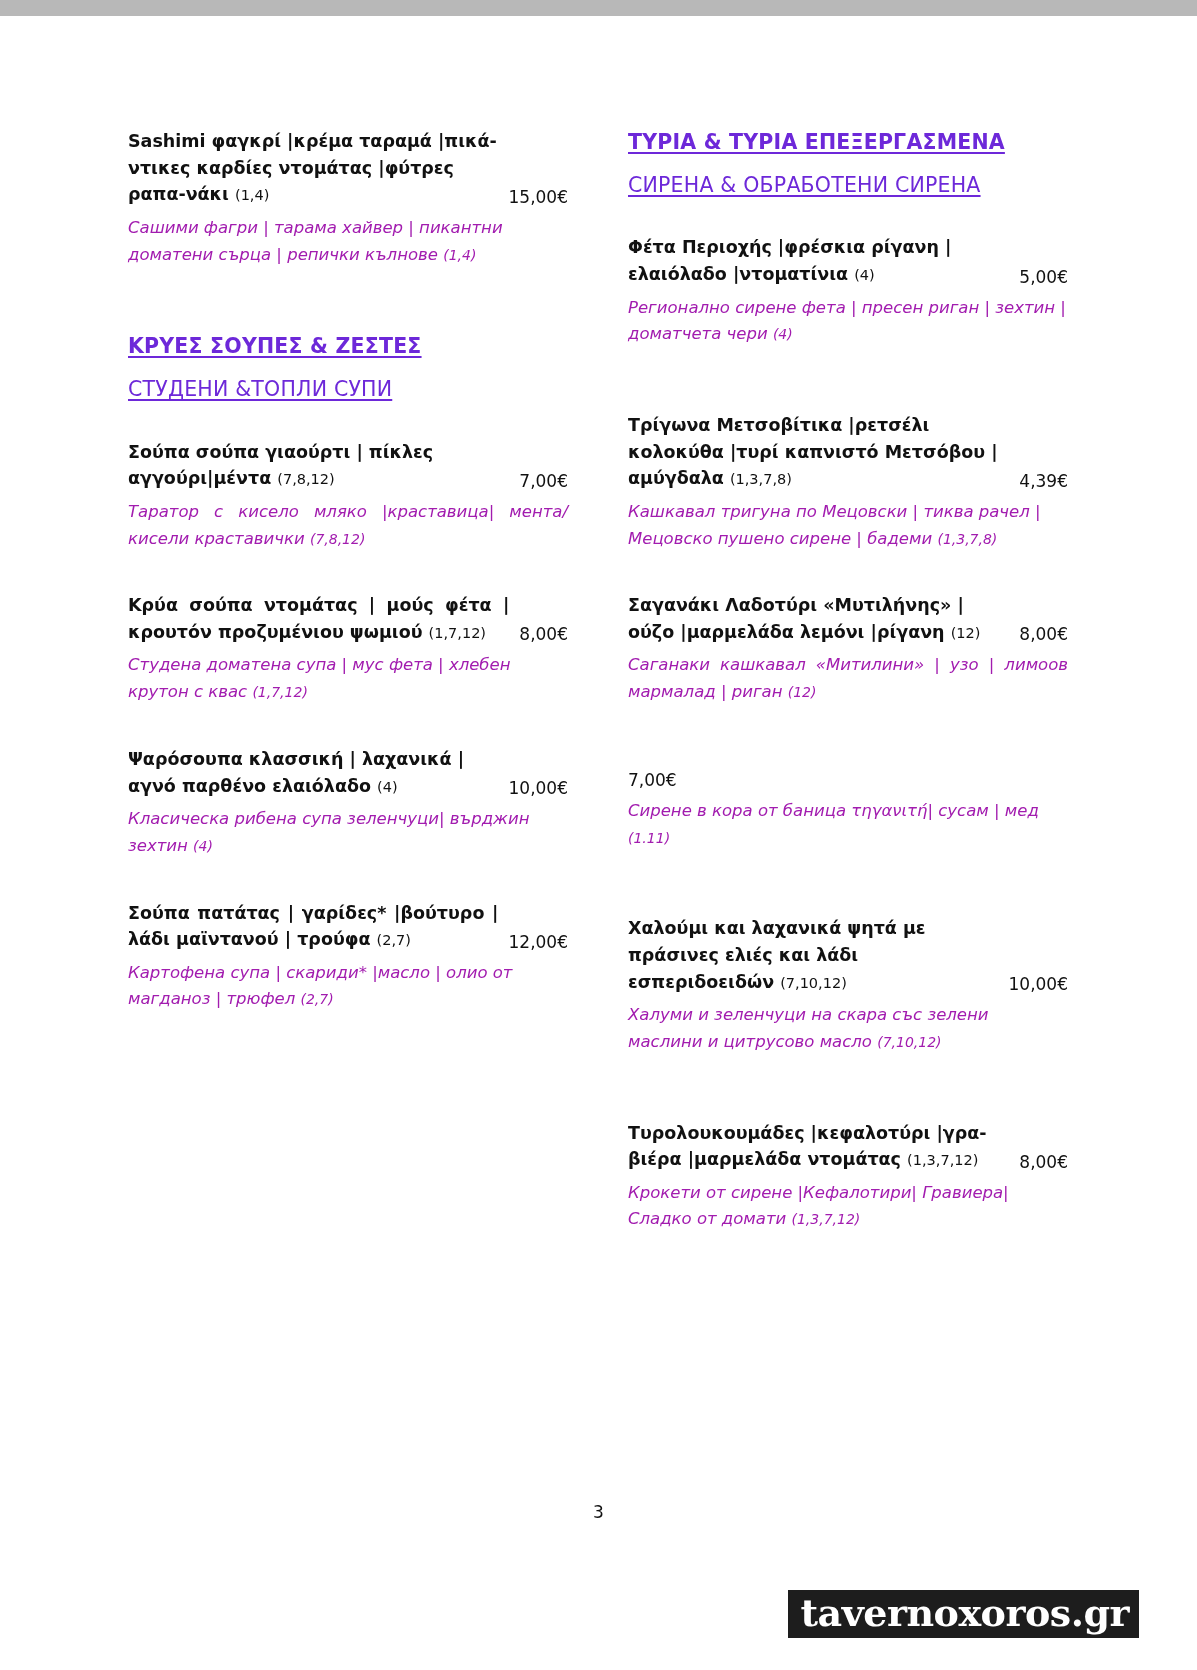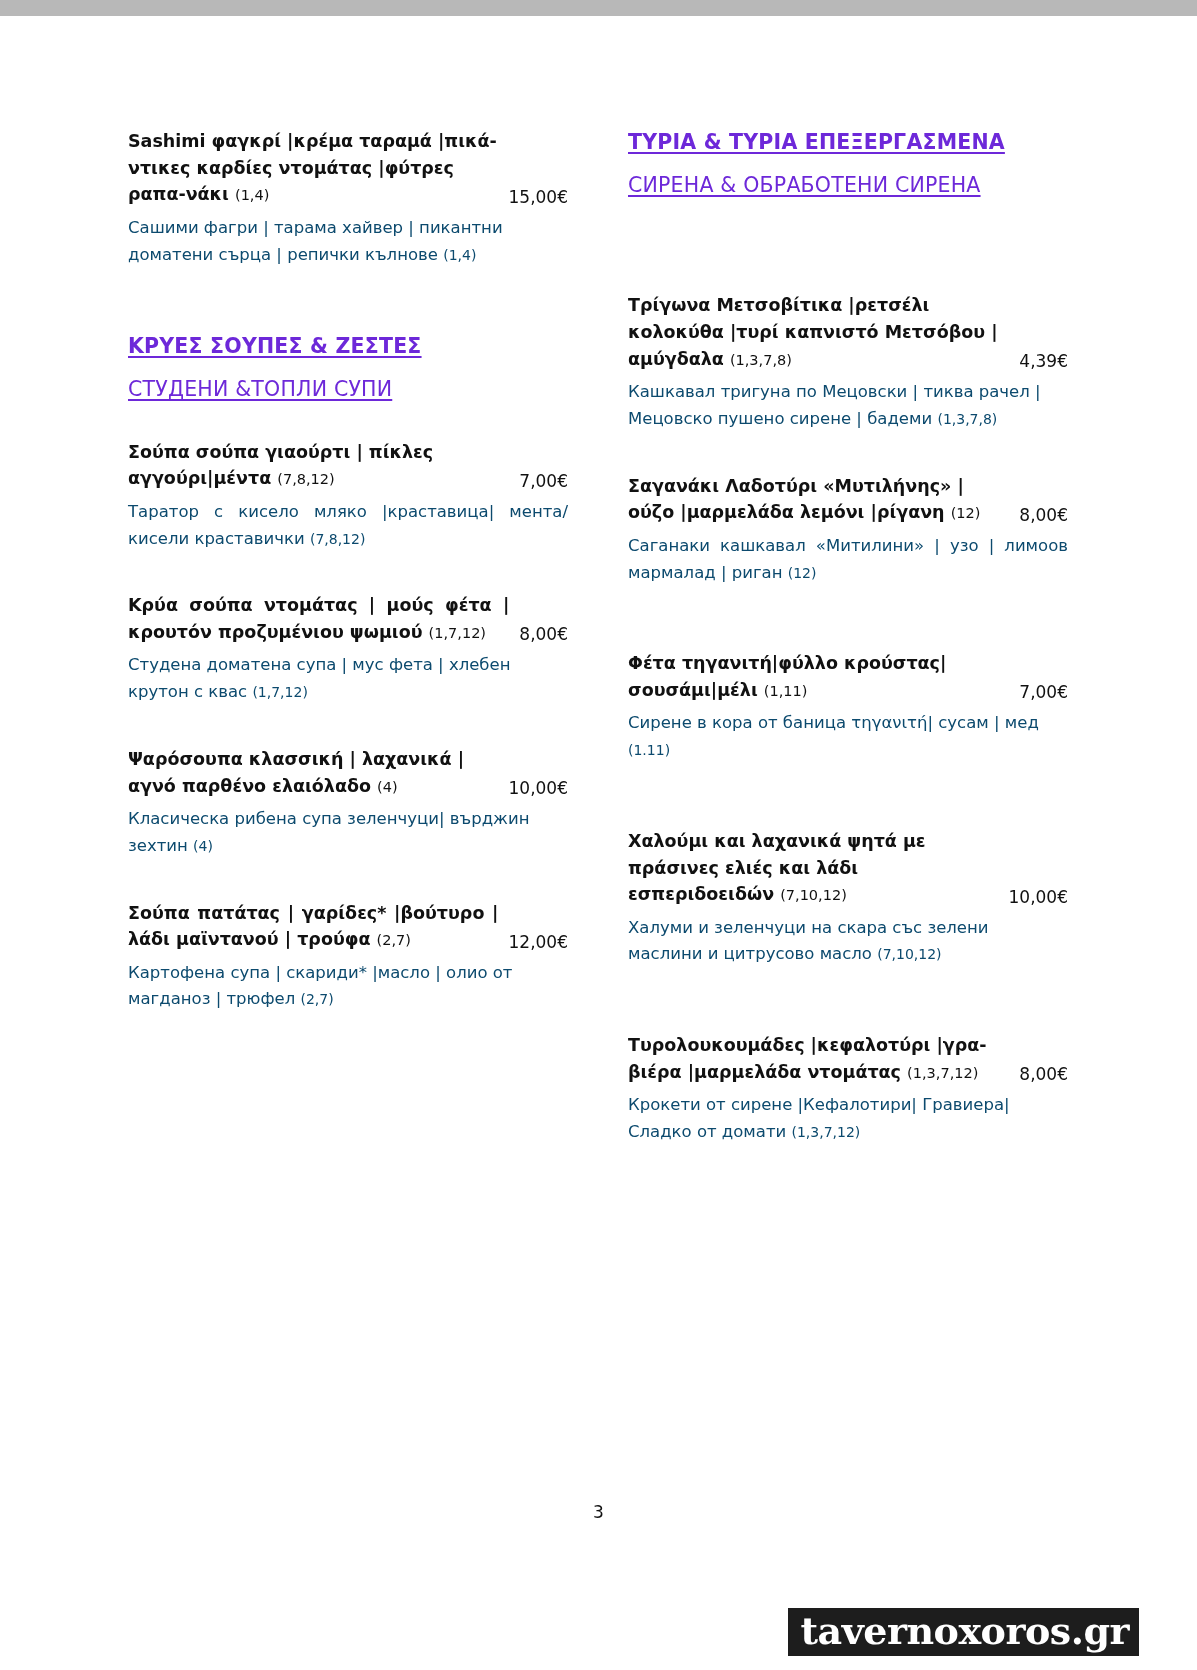--- a/index.html
+++ b/index.html
@@ -78,22 +78,23 @@
     font-weight: normal;
     font-size: 17px;
     color: #111;
     white-space: nowrap;
     align-self: flex-end;
     padding-bottom: 1px;
   }
   .item-desc {
     font-size: 16.5px;
     line-height: 1.62;
-    color: #0c4a6e;
+    color: #a21caf;
     margin-top: 7px;
+    font-style: italic;
   }
   .item-desc .alg {
     font-size: 14px;
   }
   .spacer-lg { height: 58px; }
   .spacer-md { height: 34px; }
 
   .justify { text-align: justify; }
 
   .page-number {
@@ -102,21 +103,21 @@
     right: 0;
     top: 1486px;
     text-align: center;
     font-size: 17px;
     color: #111;
   }
 
   .watermark {
     position: absolute;
     right: 58px;
-    bottom: 30px;
+    bottom: 48px;
     font-family: "DejaVu Serif", "Liberation Serif", serif;
     font-size: 38px;
     font-weight: bold;
     letter-spacing: -0.5px;
     background: #1d1d1d;
     color: #ffffff;
     padding: 4px 10px 6px 12px;
     line-height: 1;
   }
 </style>
@@ -184,20 +185,27 @@
 
     </div>
 
     <div class="col-right">
 
       <div class="section-head">ΤΥΡΙΑ &amp; ΤΥΡΙΑ ΕΠΕΞΕΡΓΑΣΜΕΝΑ</div>
       <div class="section-head sub">СИРЕНА &amp; ОБРАБОТЕНИ СИРЕНА</div>
 
       <div class="spacer-md"></div>
 
+      <div class="item">
+        <div class="item-row">
+          <div class="item-name"><span>Φέτα Περιοχής |φρέσκια ρίγανη | ελαιόλαδο |ντοματίνια</span> <span class="alg">(4)</span></div>
+          <div class="item-price">5,00€</div>
+        </div>
+        <div class="item-desc"><span>Регионално сирене фета | пресен риган | зехтин | доматчета чери</span> <span class="alg">(4)</span></div>
+      </div>
 
       <div class="spacer-lg"></div>
 
       <div class="item">
         <div class="item-row">
           <div class="item-name"><span>Τρίγωνα Μετσοβίτικα |ρετσέλι κολοκύθα |τυρί καπνιστό Μετσόβου |αμύγδαλα</span> <span class="alg">(1,3,7,8)</span></div>
           <div class="item-price">4,39€</div>
         </div>
         <div class="item-desc"><span>Кашкавал тригуна по Мецовски | тиква рачел | Мецовско пушено сирене | бадеми</span> <span class="alg">(1,3,7,8)</span></div>
       </div>
@@ -209,21 +217,20 @@
           <div class="item-name"><span>Σαγανάκι Λαδοτύρι «Μυτιλήνης» |ούζο |μαρμελάδα λεμόνι |ρίγανη</span> <span class="alg">(12)</span></div>
           <div class="item-price">8,00€</div>
         </div>
         <div class="item-desc justify"><span>Саганаки кашкавал «Митилини» | узо | лимоов мармалад | риган</span> <span class="alg">(12)</span></div>
       </div>
 
       <div class="spacer-lg"></div>
 
       <div class="item">
         <div class="item-row">
-          <div class="item-name"><span>Φέτα τηγανιτή|φύλλο κρούστας| σουσάμι|μέλι</span> <span class="alg">(1,11)</span></div>
           <div class="item-price">7,00€</div>
         </div>
         <div class="item-desc"><span> Сирене в кора от баница τηγανιτή| сусам | мед</span> <span class="alg">(1.11)</span></div>
       </div>
 
       <div class="spacer-lg"></div>
 
       <div class="item">
         <div class="item-row">
           <div class="item-name"><span>Χαλούμι και λαχανικά ψητά με πράσινες ελιές και λάδι εσπεριδοειδών</span> <span class="alg">(7,10,12)</span></div>

